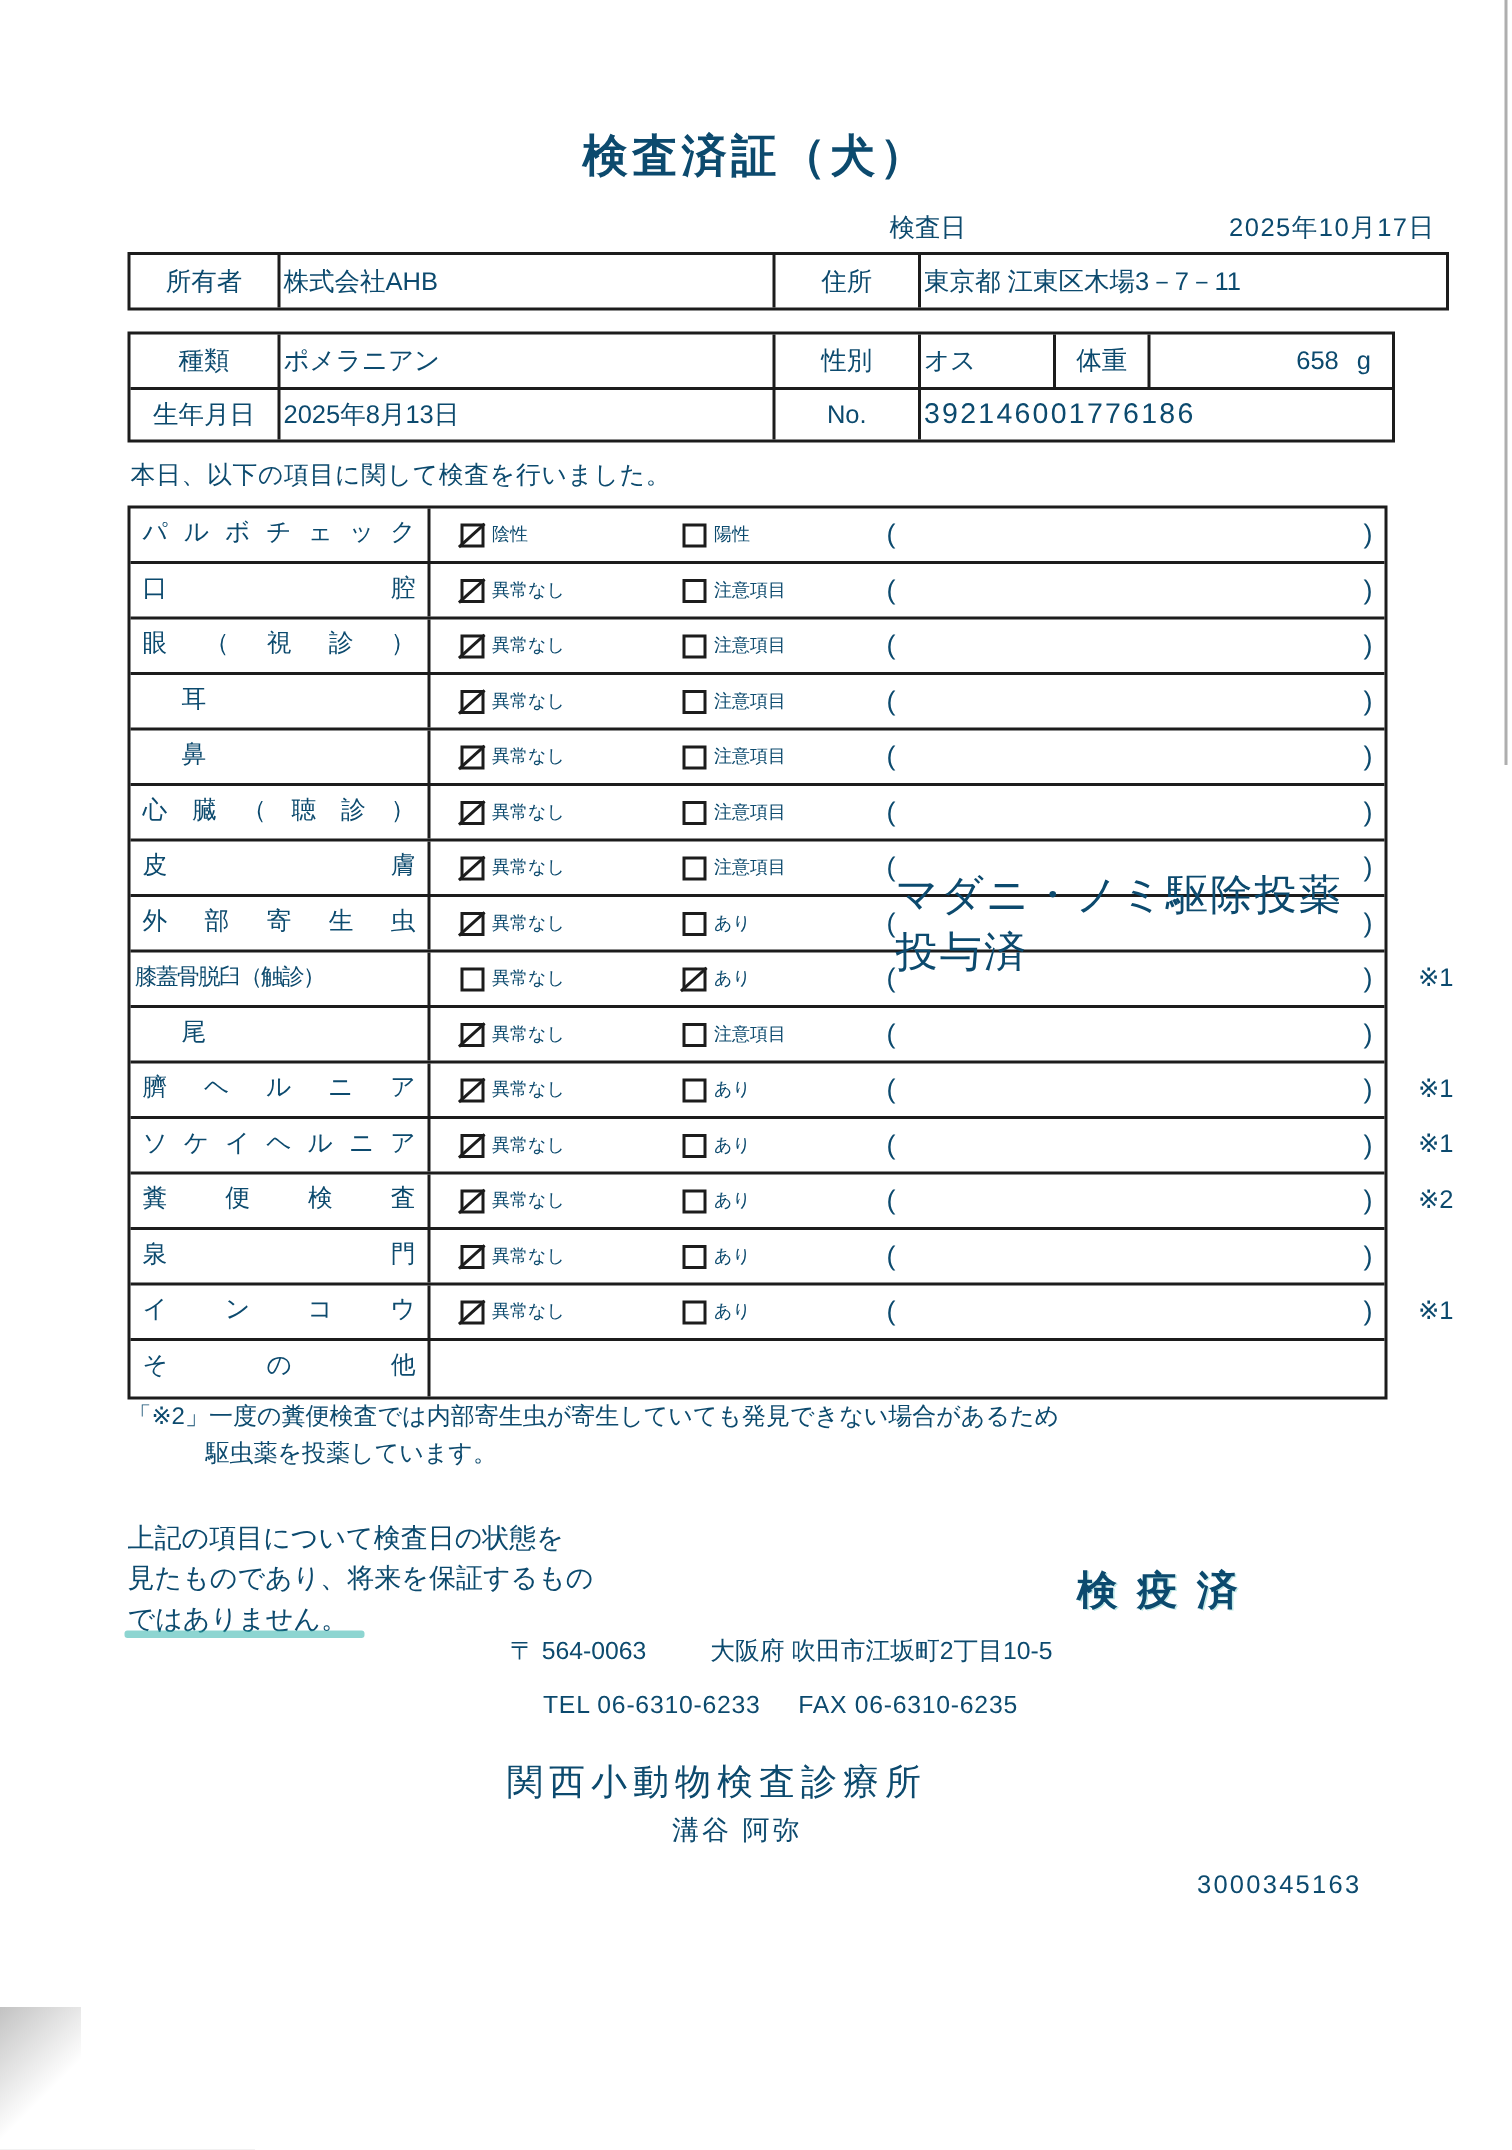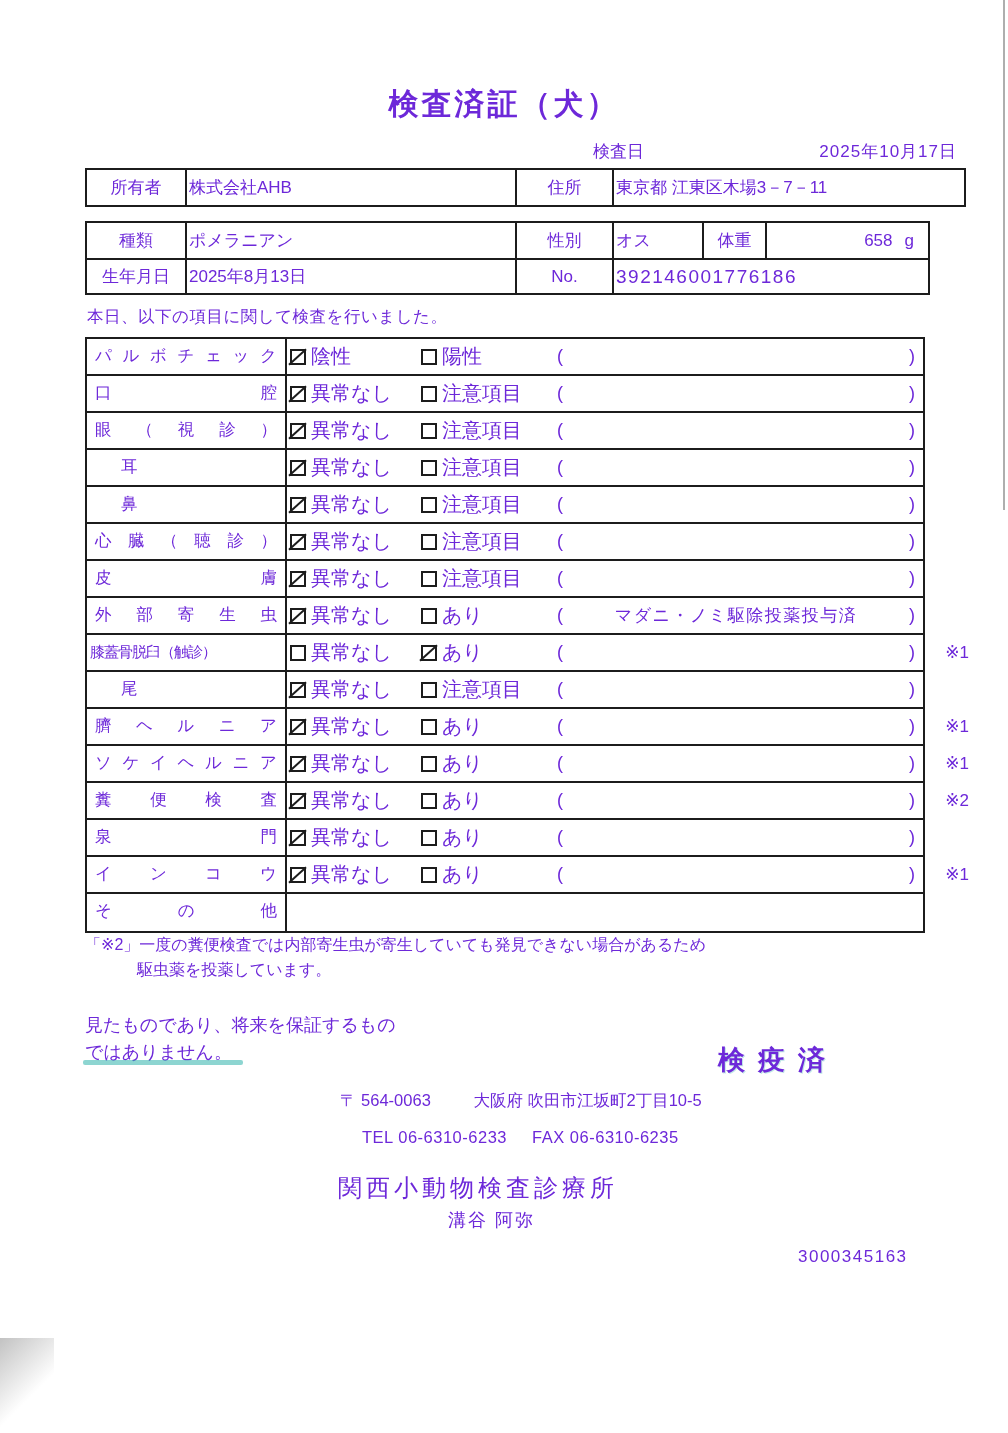--- a/index.html
+++ b/index.html
@@ -1,20 +1,20 @@
 <!DOCTYPE html>
 <html><head>
 <meta charset="utf-8">
 <style>
   html,body { margin:0; padding:0; background:#e8e8e8; }
   .page {
     position:relative;
     width:1008px; height:1433px;
     background:#ffffff;
-    color:#6d28d9;
+    color:#0c4a6e;
     font-family:"Liberation Sans","DejaVu Sans",sans-serif;
     overflow:hidden;
     margin:0 auto;
   }
   .doc-title {
     position:absolute; top:84px; left:30px; width:948px;
     text-align:center; font-size:30px; font-weight:bold; letter-spacing:3px;
     white-space:nowrap;
   }
   .date-row { position:absolute; top:140px; left:85px; width:872px; height:24px; font-size:17px; }
@@ -53,31 +53,31 @@
   .item {
     width:200px; flex:none; box-sizing:border-box;
     border-right:2px solid #1c1c1c;
     padding:0 8px; font-size:16.5px; line-height:33px;
     white-space:nowrap; overflow:hidden;
   }
   .item.justify { text-align:justify; text-align-last:justify; }
   .item.indent  { padding-left:34px; }
   .item.tight   { font-size:15px; letter-spacing:-1px; padding:0 3px; }
   .opts { flex:1; display:flex; align-items:stretch; }
-  .opt { width:128px; flex:none; display:flex; align-items:center; padding-left:3px; font-size:20px; white-space:nowrap; }
+  .opt { width:128px; flex:none; display:flex; align-items:center; padding-left:20px; font-size:12px; white-space:nowrap; }
   .cb {
     width:12px; height:12px; flex:none;
     border:2px solid #1c1c1c; margin-right:5px; position:relative;
   }
   .cb.checked::after {
     content:""; position:absolute; width:23px; height:2px; background:#1c1c1c;
     left:-6px; top:5px; transform:rotate(-42deg);
   }
   .paren { flex:1; display:flex; align-items:center; justify-content:space-between; font-size:18px; padding:0 8px; }
-  .p-content { font-size:17px; letter-spacing:1.5px;text-align:right; }
+  .p-content { font-size:28px; letter-spacing:1.5px; }
   .row-mark { position:absolute; right:-46px; top:7px; font-size:17px; white-space:nowrap; }
 
   .footnotes { position:absolute; top:932px; left:85px; font-size:16px; line-height:25px; }
   .footnote-indent { padding-left:52px; }
 
   .disclaimer { position:absolute; top:1012px; left:85px; font-size:18px; line-height:27px; font-weight:500; }
   .teal-streak { position:relative; display:inline-block; }
   .teal-streak::after {
     content:""; position:absolute; left:-2px; bottom:1px; width:160px; height:5px;
     background:rgba(47,179,171,0.55); border-radius:2px;
@@ -451,20 +451,21 @@
       <span class="row-mark"></span>
     </div>
   </div>
 
   <div class="footnotes">
     <div>「※2」一度の糞便検査では内部寄生虫が寄生していても発見できない場合があるため</div>
     <div class="footnote-indent">駆虫薬を投薬しています。</div>
   </div>
 
   <div class="disclaimer">
+    <div>上記の項目について検査日の状態を</div>
     <div>見たものであり、将来を保証するもの</div>
     <div><span class="teal-streak">ではありません。</span></div>
   </div>
 
   <div class="stamp">検疫済</div>
 
   <div class="addr-line1">
     <span class="postal">〒 564-0063</span>
     <span>大阪府 吹田市江坂町2丁目10-5</span>
   </div>

